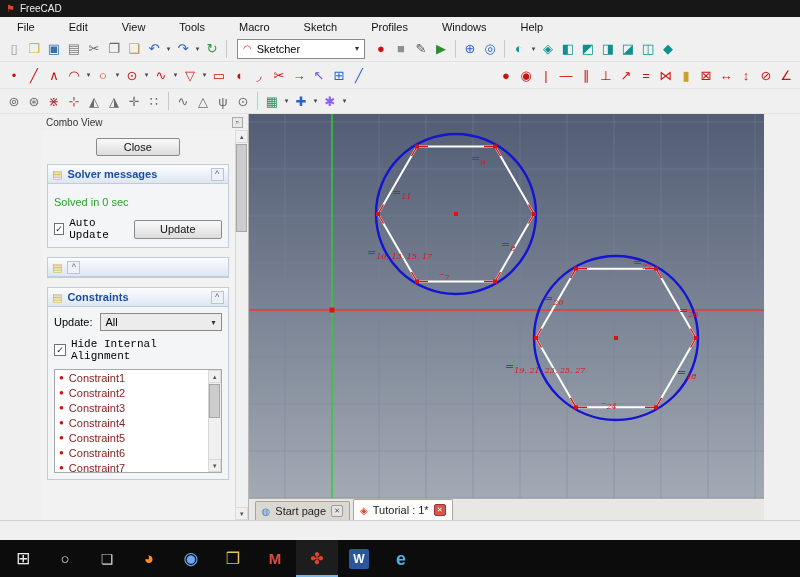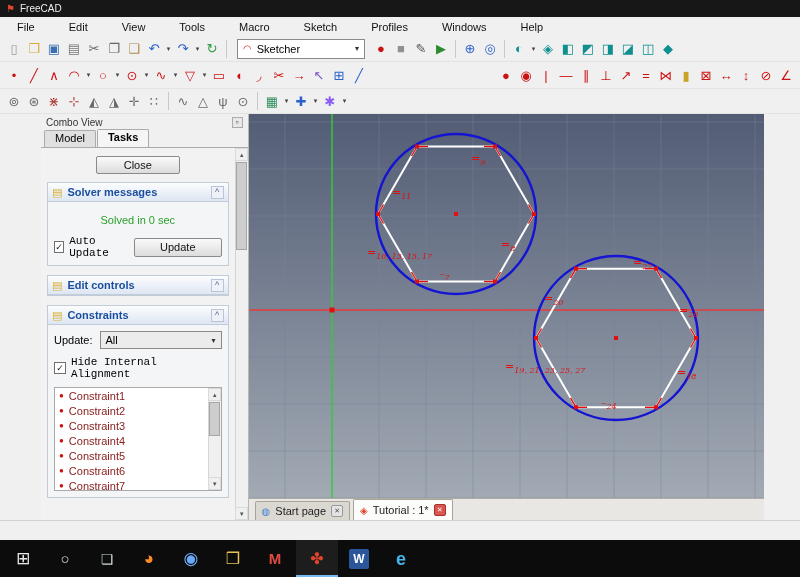--- a/index.html
+++ b/index.html
@@ -58,21 +58,21 @@
 
   .task-box { margin:0 2px 9px 2px; border:1px solid #c2cbd8; background:#f4f5f7; }
   .box-header { height:19px; display:flex; align-items:center; gap:5px; padding:0 4px;
     background:linear-gradient(#fcfdfe,#dde6f3); border-bottom:1px solid #c2cbd8; }
   .box-ic { color:#d9b23a; font-size:11px; }
   .box-title { color:#1a4d9e; font-weight:bold; font-size:11px; flex:1; }
   .box-chevron { font-size:9px; color:#56688a; border:1px solid #b9c4d6; background:#eef2f8;
     width:13px; height:13px; display:flex; align-items:center; justify-content:center; }
   .box-body { padding:6px; }
   .solver-msg { font-size:11px; color:#1a1a1a; line-height:1.3; }
-  .solver-status { font-size:11px; margin-top:6px;text-align:center; }
+  .solver-status { font-size:11px; margin-top:6px; }
   .auto-row { display:flex; align-items:center; gap:5px; margin-top:9px; }
   .checkbox { width:12px; height:12px; background:#fff; border:1px solid #707070; display:inline-flex;
     align-items:center; justify-content:center; font-size:9px; color:#222; }
   .cb-label { font-size:11px;font-family:Liberation Mono, monospace; }
   .update-btn { margin-left:auto; width:106px; height:19px; text-align:center; padding:1px 0; }
 
   .filter-row { display:flex; align-items:center; gap:7px; font-size:11px; }
   .select { flex:1; height:18px; background:#ececec; border:1px solid #8a8a8a; display:flex;
     align-items:center; padding:0 5px; font-size:11px; }
   .select .sel-arrow { margin-left:auto; font-size:8px; color:#333; }
@@ -249,24 +249,20 @@
       </span>
   </div>
 
   <div class="main">
 
     <div class="combo-view">
       <div class="cv-header">
         <span>Combo View</span>
         <span class="cv-float">▫</span>
       </div>
-      <div class="cv-tabs">
-        <span class="cv-tab">Model</span>
-        <span class="cv-tab active">Tasks</span>
-      </div>
       <div class="cv-content">
         <div class="cv-inner">
           <button class="btn close-btn">Close</button>
 
           <div class="task-box">
             <div class="box-header">
               <span class="box-ic">▤</span>
               <span class="box-title">Solver messages</span>
               <span class="box-chevron">^</span>
             </div>
@@ -278,21 +274,20 @@
                   </span>
                 <span class="cb-label">Auto Update</span>
                 <button class="btn update-btn">Update</button>
               </div>
             </div>
           </div>
 
           <div class="task-box">
             <div class="box-header">
               <span class="box-ic">▤</span>
-              <span class="box-title">Edit controls</span>
               <span class="box-chevron">^</span>
             </div>
           </div>
 
           <div class="task-box">
             <div class="box-header">
               <span class="box-ic">▤</span>
               <span class="box-title">Constraints</span>
               <span class="box-chevron">^</span>
             </div>

